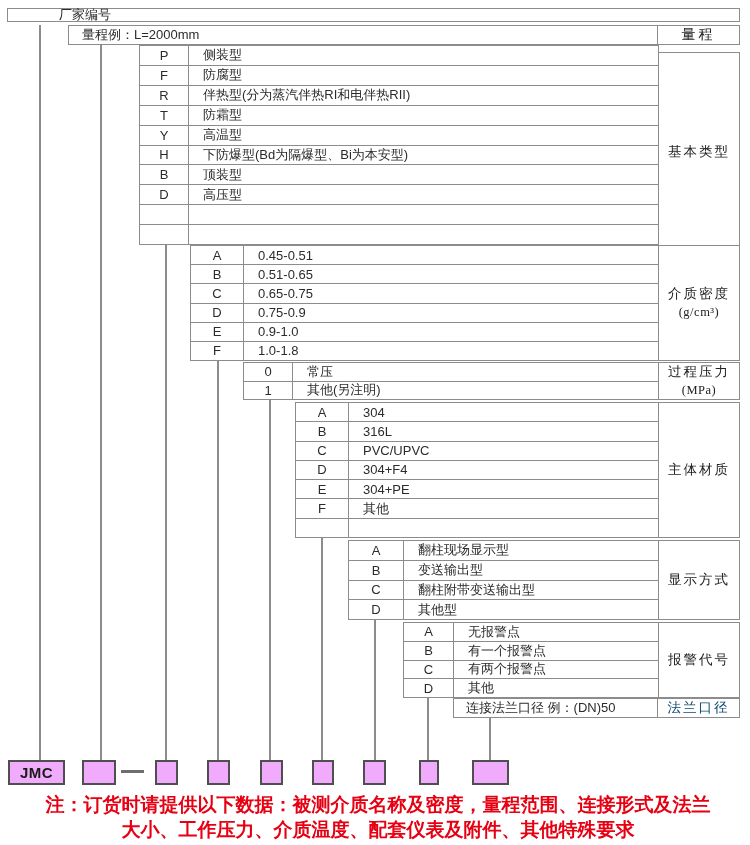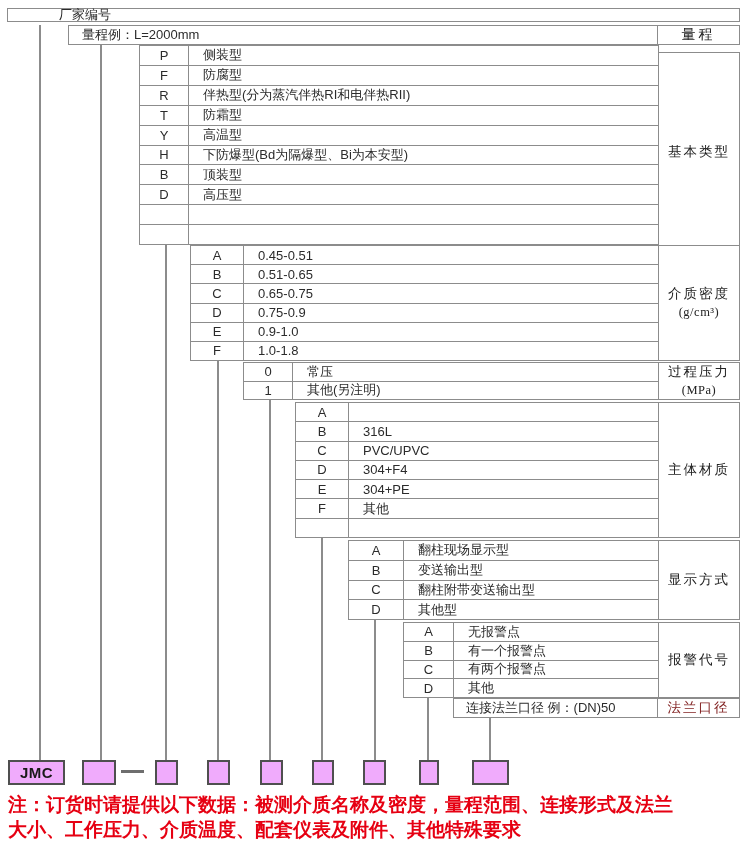--- a/index.html
+++ b/index.html
@@ -48,21 +48,21 @@
                font-family:"Liberation Serif","DejaVu Serif",serif; font-size:13.5px;
                color:#222; letter-spacing:2px; text-align:center; background:#fff; line-height:1.35; }
   .sidelabel .unit { letter-spacing:0.5px; font-size:12.5px; }
   .lbl-basic    { top:52px;  height:200px; }
   .lbl-density  { top:245px; height:116px; }
   .lbl-pressure { top:362px; height:38px; }
   .lbl-material { top:402px; height:136px; }
   .lbl-display  { top:540px; height:80px; }
   .lbl-alarm    { top:622px; height:76px; }
   .flange .flbl { width:82px; border-left:1px solid var(--line); display:flex; align-items:center;
-                  justify-content:center; font-size:13.5px; letter-spacing:2px; color:#7f1d1d;
+                  justify-content:center; font-size:13.5px; letter-spacing:2px; color:#0c4a6e;
                   font-family:"Liberation Serif","DejaVu Serif",serif; }
 
   
   .vline { position:absolute; width:2px; background:var(--line); }
   .vl1 { left:39px;  top:25px;  height:735px; }
   .vl2 { left:100px; top:45px;  height:715px; }
   .vl3 { left:165px; top:245px; height:515px; }
   .vl4 { left:217px; top:361px; height:399px; }
   .vl5 { left:269px; top:400px; height:360px; }
   .vl6 { left:321px; top:538px; height:222px; }
@@ -79,21 +79,21 @@
   .b4 { left:207px; width:23px; }
   .b5 { left:260px; width:23px; }
   .b6 { left:312px; width:22px; }
   .b7 { left:363px; width:23px; }
   .b8 { left:419px; width:20px; }
   .b9 { left:472px; width:37px; }
   .dash { position:absolute; left:121px; top:770px; width:23px; height:3px; background:#6e6e6e; }
 
   
   .note { position:absolute; left:8px; top:792px; width:740px;
-          color:var(--note_red); font-size:19px; font-weight:bold; line-height:25px; }
+          color:var(--note_red); font-size:19px; font-weight:bold; line-height:25px;text-align:center; }
   .note div { white-space:nowrap; }
 </style>
 </head>
 <body>
 
 <div class="stage">
 
   <div class="factory">
     <span>厂家编号</span>
   </div>
@@ -179,20 +179,21 @@
       </div>
     <div class="row">
         <div class="code">1</div>
         <div class="desc">其他(另注明)</div>
       </div>
   </div>
 
   <div class="tbl t-material">
     <div class="row">
         <div class="code">A</div>
+        <div class="desc">304</div>
       </div>
     <div class="row">
         <div class="code">B</div>
         <div class="desc">316L</div>
       </div>
     <div class="row">
         <div class="code">C</div>
         <div class="desc">PVC/UPVC</div>
       </div>
     <div class="row">

